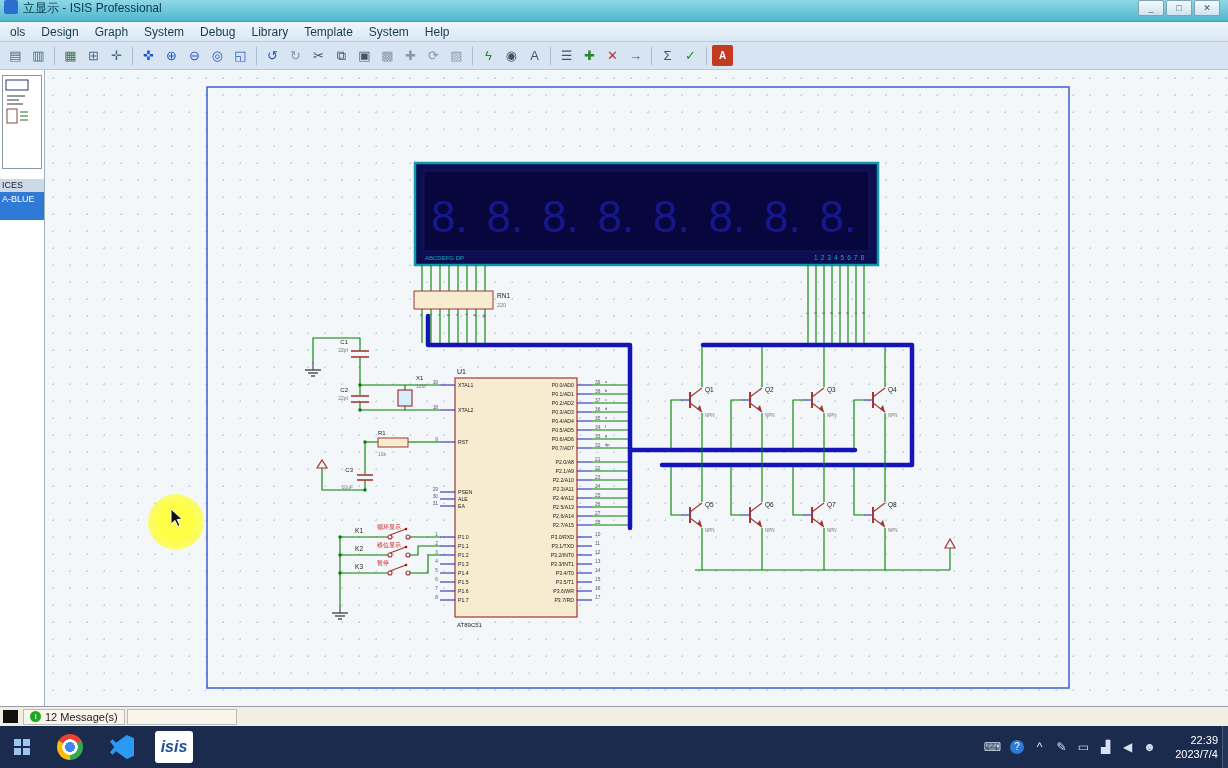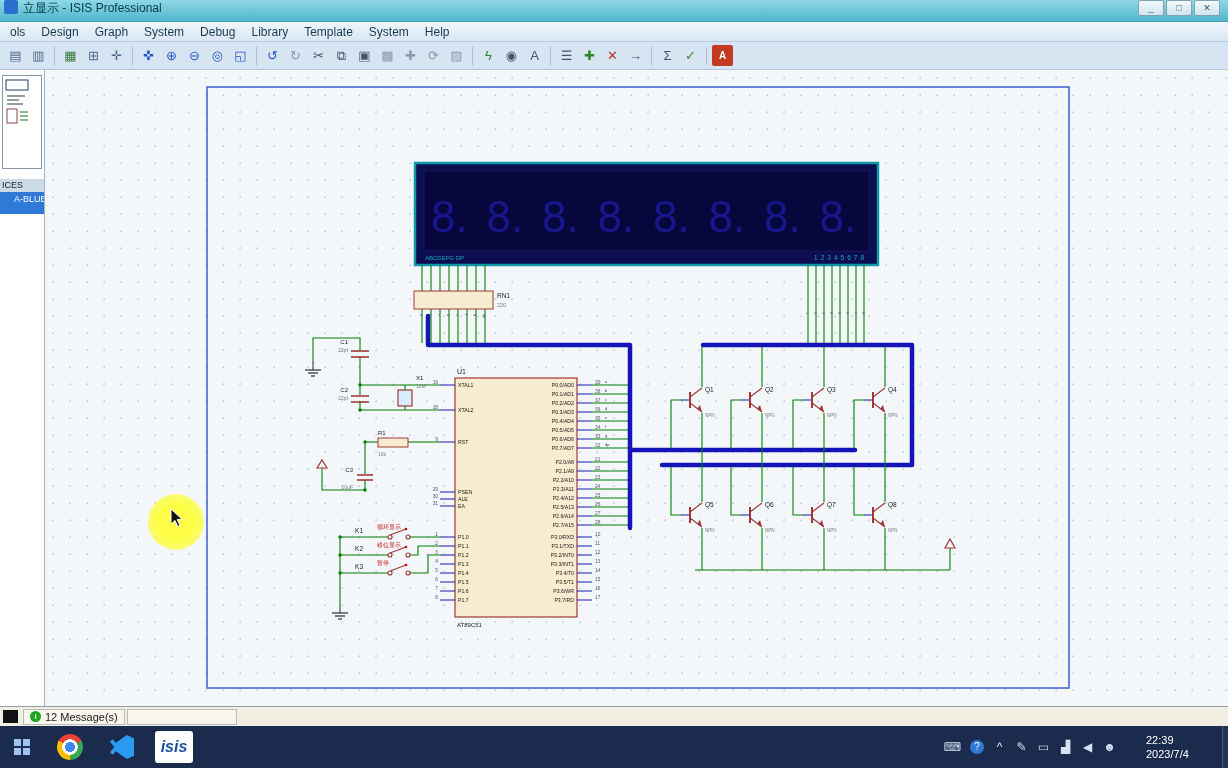--- a/index.html
+++ b/index.html
@@ -14,21 +14,21 @@
 #menubar{position:absolute;top:22px;left:0;right:0;height:20px;background:linear-gradient(#f0f6fc,#d9e7f4);border-bottom:1px solid #b8cbdd;display:flex;align-items:center;padding-left:2px}
 .menu-item{padding:2px 8px;font-size:12px;color:#17394f}
 
 #toolbar{position:absolute;top:42px;left:0;right:0;height:28px;background:#d7e5f2;border-bottom:1px solid #b4c7da;display:flex;align-items:center;padding:0 4px}
 .tb-btn{width:21px;height:21px;margin:0 1px;border:1px solid transparent;border-radius:2px;display:flex;align-items:center;justify-content:center;font-size:13px;color:#33566e}
 .tb-sep{width:1px;height:18px;background:#aabccd;margin:0 4px}
 
 #sidebar{position:absolute;top:70px;left:0;width:45px;bottom:62px;background:#fff;border-right:1px solid #9fb2c2}
 #preview{margin:5px 2px 10px 2px;height:94px;background:#fff;border:1px solid #8899aa}
 #devices-header{height:13px;background:#ccd9e6;font-size:9px;color:#223;padding-left:2px;line-height:13px;overflow:hidden}
-.device-item{height:22px;font-size:9px;line-height:14px;padding-left:14px;color:#123;overflow:hidden;white-space:nowrap}
+.device-item{height:28px;font-size:9px;line-height:14px;padding-left:2px;color:#123;overflow:hidden;white-space:nowrap}
 .device-item.sel{background:#2f7ad6;color:#fff}
 
 #canvas{position:absolute;top:70px;left:45px;right:0;bottom:62px;background:#f4f7fa;background-image:radial-gradient(circle,#c3d5e3 1px,transparent 1px);background-size:17px 17px}
 #sch{position:absolute;left:0;top:0}
 #highlight{position:absolute;left:103px;top:424px;width:56px;height:56px;border-radius:50%;background:radial-gradient(circle,rgba(255,255,60,.95) 0 45%,rgba(255,255,0,.55) 70%,rgba(255,255,0,.12) 100%)}
 #cursor{position:absolute;left:124px;top:438px}
 
 #statusbar{position:absolute;left:0;right:0;bottom:42px;height:20px;background:#f1efe2;border-top:1px solid #99a;display:flex;align-items:center;font-size:11px;color:#222}
 #stop-square{width:15px;height:13px;background:#111;margin:0 5px 0 3px}
 .sb-cell{height:16px;border:1px solid #bbb;display:flex;align-items:center;padding:0 6px;background:#f7f5ec;margin-right:2px}
@@ -40,21 +40,21 @@
 #start-btn{width:44px;height:42px;display:flex;align-items:center;justify-content:center}
 .win-flag{width:16px;height:16px;display:grid;grid-template-columns:7px 7px;grid-template-rows:7px 7px;gap:2px}
 .win-flag div{background:#9cc3f2}
 .task-icon{width:38px;height:38px;margin:0 7px;display:flex;align-items:center;justify-content:center}
 #chrome-icon{width:26px;height:26px;border-radius:50%;background:radial-gradient(circle,#4285f4 0 5px,#fff 5px 7.5px,transparent 8px),conic-gradient(from -60deg,#ea4335 0 120deg,#34a853 120deg 240deg,#fbbc05 240deg 360deg)}
 #vscode-icon{width:24px;height:24px;background:#2b9af3;clip-path:polygon(70% 0,100% 14%,100% 86%,70% 100%,25% 68%,10% 82%,0 72%,18% 50%,0 28%,10% 18%,25% 32%)}
 #isis-tile{width:42px;height:32px;background:#fff;border-radius:3px;display:flex;align-items:center;justify-content:center;font-size:16px;font-style:italic;font-weight:bold;color:#1b4fa0}
 #tray{margin-left:auto;display:flex;align-items:center;gap:9px;padding-right:6px;color:#d6e2f2;font-size:12px}
 .tray-icon{min-width:13px;text-align:center}
 .tray-icon.help{width:14px;height:14px;border-radius:50%;background:#2f7ad6;color:#fff;font-size:10px;line-height:14px}
-#clock{font-size:11px;line-height:1.3;color:#fff;margin:0 24px;min-width:52px}
+#clock{text-align:right;font-size:11px;line-height:1.3;color:#fff;margin:0 4px;min-width:52px}
 #desktop-sliver{width:6px;height:42px;border-left:1px solid #4a5a7a;background:#223457}
 svg text{font-family:"Liberation Sans",sans-serif}
 </style>
 </head>
 <body>
 
 <div id="titlebar">
   <div id="title-icon"></div>
   <span id="title-text">立显示 - ISIS Professional</span>
   <div id="win-btns">

